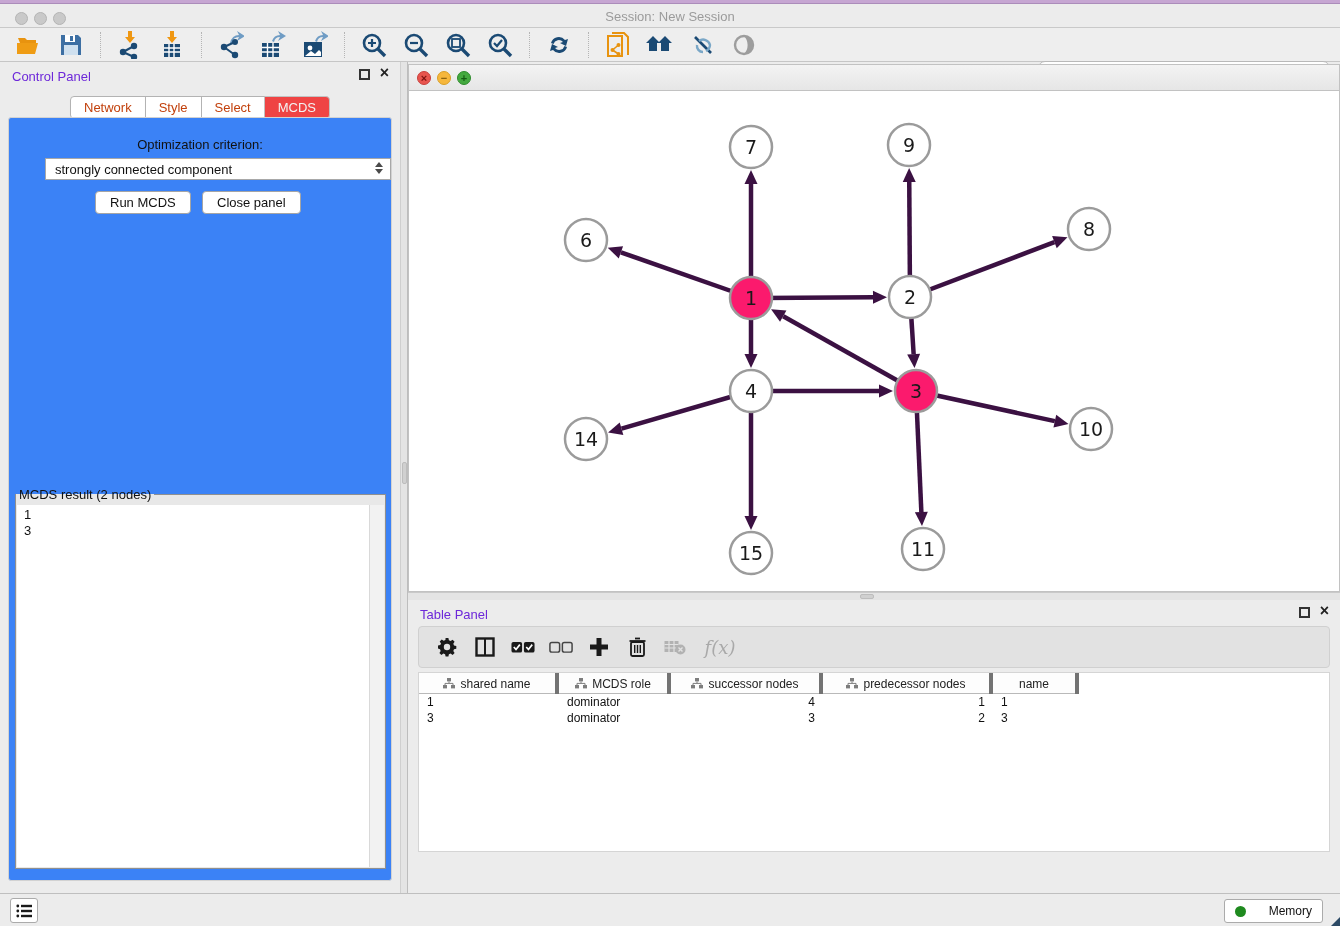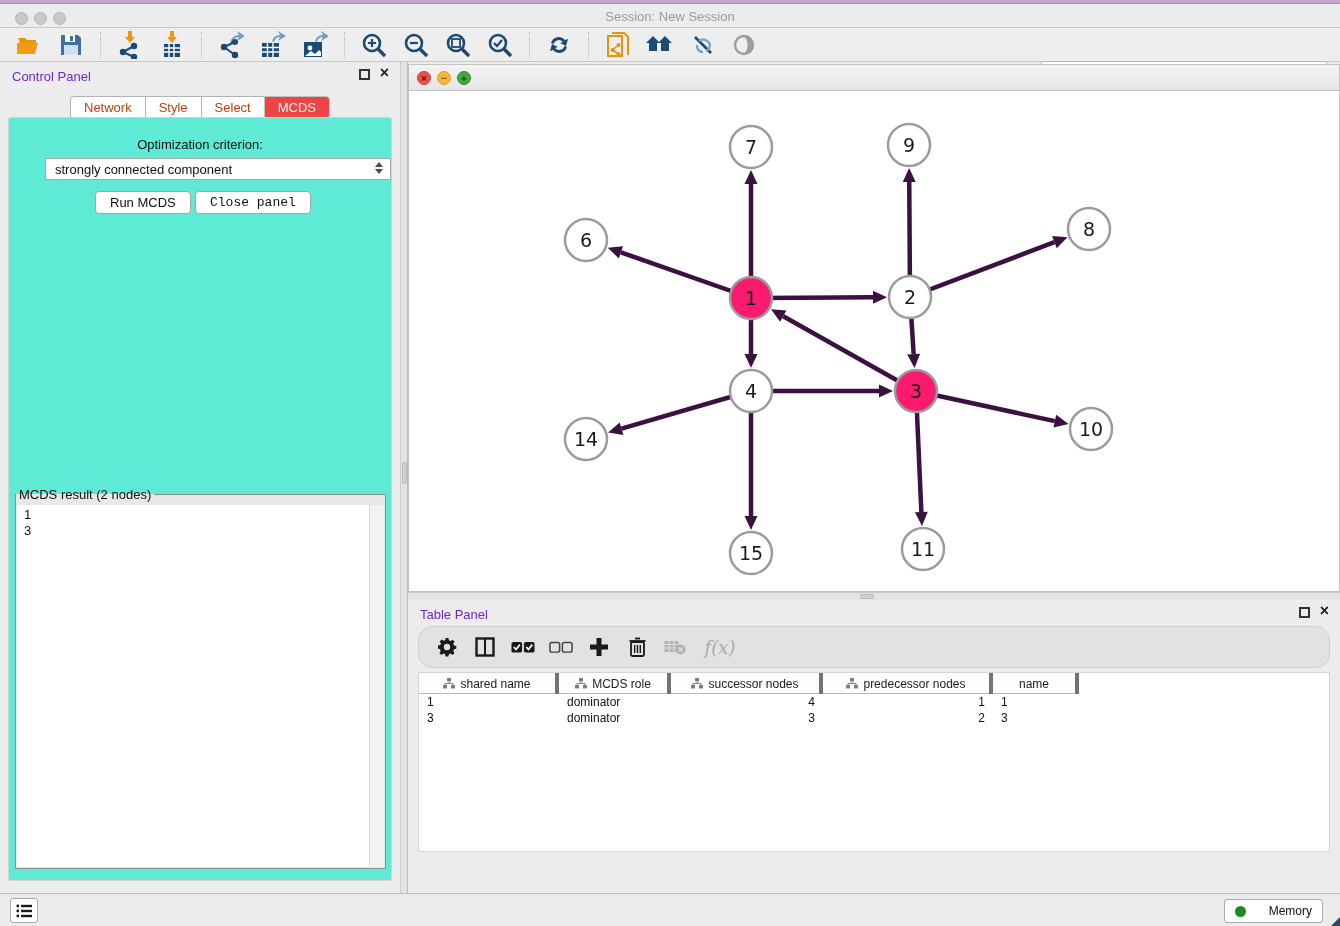--- a/index.html
+++ b/index.html
@@ -29,28 +29,28 @@
   .ph-close { position:absolute; top:2px; font-size:16px; font-weight:bold; color:#222; }
   #cp-float { right:30px; } #cp-close { right:11px; }
 
   .tabstrip { display:flex; }
   .tab { background:#fff; border:1px solid #b3b3b3; margin-left:-1px; padding:3px 13px; font-size:13px; color:#c2410c; white-space:nowrap; }
   .tab:first-child { border-radius:4px 0 0 4px; margin-left:0; }
   .tab:last-child { border-radius:0 4px 4px 0; }
   .tab.selected { background:#ef4444; color:#f3f3f3; border-color:#c2c2c2; }
   #cp-tabs { position:absolute; left:50%; transform:translateX(-50%); top:34px; }
 
-  #cp-content { position:absolute; left:8px; top:55px; width:384px; height:764px; background:#5eead4; border:1px solid #d2d2d2; border-radius:3px; }
+  #cp-content { position:absolute; left:8px; top:55px; width:384px; height:764px; background:#3b82f6; border:1px solid #d2d2d2; border-radius:3px; }
   #opt-label { position:absolute; left:0; width:100%; top:19px; text-align:center; font-size:13px; color:#111; }
   #criterion-select { position:absolute; left:36px; top:40px; width:346px; height:22px; background:#fff; border:1px solid #a8a8a8; border-radius:0; font-size:13px; color:#111; display:flex; align-items:center; padding-left:9px; }
   #criterion-select .stepper { position:absolute; right:7px; top:3px; display:flex; flex-direction:column; gap:2px; }
   .tri-up { width:0; height:0; border-left:4px solid transparent; border-right:4px solid transparent; border-bottom:5px solid #4a4a4a; }
   .tri-dn { width:0; height:0; border-left:4px solid transparent; border-right:4px solid transparent; border-top:5px solid #4a4a4a; }
   .mac-btn { position:absolute; top:73px; height:23px; background:#fff; border:1px solid #a5a5a5; border-radius:4px; font-size:13px; color:#111; font-family:"Liberation Sans", sans-serif; padding:0 14px; }
-  #run-btn { left:86px; } #closepanel-btn { left:186px;font-family:Liberation Mono, monospace; }
+  #run-btn { left:86px; } #closepanel-btn { left:193px; }
 
   #result-fieldset { position:absolute; left:6px; top:369px; width:371px; height:382px; border:1px solid #8f8f8f; background:#e8e8e8; }
   #result-fieldset legend { font-size:13px; color:#111; padding:0 3px; }
   #result-inner { position:absolute; left:1px; top:3px; right:15px; bottom:1px; background:#fff; border-right:1px solid #d9d9d9; padding:2px 0 0 7px; }
   #result-scroll { position:absolute; top:3px; right:1px; width:14px; bottom:1px; background:#f2f2f2; }
   .result-line { font-size:13px; color:#111; line-height:16px; }
 
   
   #v-splitter { left:400px; top:62px; width:8px; height:831px; background:#e4e4e4; border-left:1px solid #cfcfcf; border-right:1px solid #bdbdbd; }
   #v-grip { position:absolute; left:1px; top:400px; width:5px; height:22px; background:#d0d0d0; border:1px solid #bdbdbd; border-radius:2px; }
@@ -63,21 +63,21 @@
   .nw-light { position:absolute; top:6px; width:14px; height:14px; border-radius:50%; font-size:11px; font-weight:bold; text-align:center; line-height:13px; }
   #nw-close { left:8px;  background:#e8544e; border:1px solid #c8403c; color:#7c1210; }
   #nw-min   { left:28px; background:#f6b73c; border:1px solid #d99f27; color:#8a6210; }
   #nw-zoom  { left:48px; background:#44a93f; border:1px solid #2f8b2d; color:#155c14; }
   #nw-title { position:absolute; left:0; right:0; top:6px; text-align:center; font-size:13px; color:#111; }
   #graph-canvas { position:absolute; left:0; top:26px; width:930px; height:496px; background:#fff; }
 
   
   #table-panel { left:408px; top:600px; width:932px; height:293px; background:#ececec; }
   #tp-float { right:30px; } #tp-close { right:11px; }
-  #tp-toolbar { position:absolute; left:10px; top:26px; width:912px; height:42px; background:#e2e2e2; border:1px solid #d0d0d0; border-radius:14px; display:flex; align-items:center; padding-left:16px; }
+  #tp-toolbar { position:absolute; left:10px; top:26px; width:912px; height:42px; background:#e2e2e2; border:1px solid #d0d0d0; border-radius:4px; display:flex; align-items:center; padding-left:16px; }
   .tp-icon { display:flex; align-items:center; justify-content:center; width:24px; height:24px; margin-right:14px; }
   #fx-label { font-size:18px; font-style:italic; font-family:"DejaVu Serif", serif; color:#a9a9a9; }
 
   #data-table { position:absolute; left:10px; top:72px; width:912px; height:180px; background:#fff; border:1px solid #d5d5d5; }
   #dt-header { position:absolute; left:0; top:0; height:21px; display:flex; background:#fdfdfd; border-bottom:1px solid #b9b9b9; }
   .dt-col { height:21px; border-right:4px solid #737373; display:flex; align-items:center; justify-content:center; gap:5px; font-size:12px; color:#222; }
   .dt-col svg { flex:none; }
   .dt-rows { position:absolute; left:0; top:21px; width:100%; }
   .dt-row { display:flex; height:16px; }
   .dt-cell { font-size:12px; color:#111; line-height:16px; padding:0 8px; overflow:hidden; }

